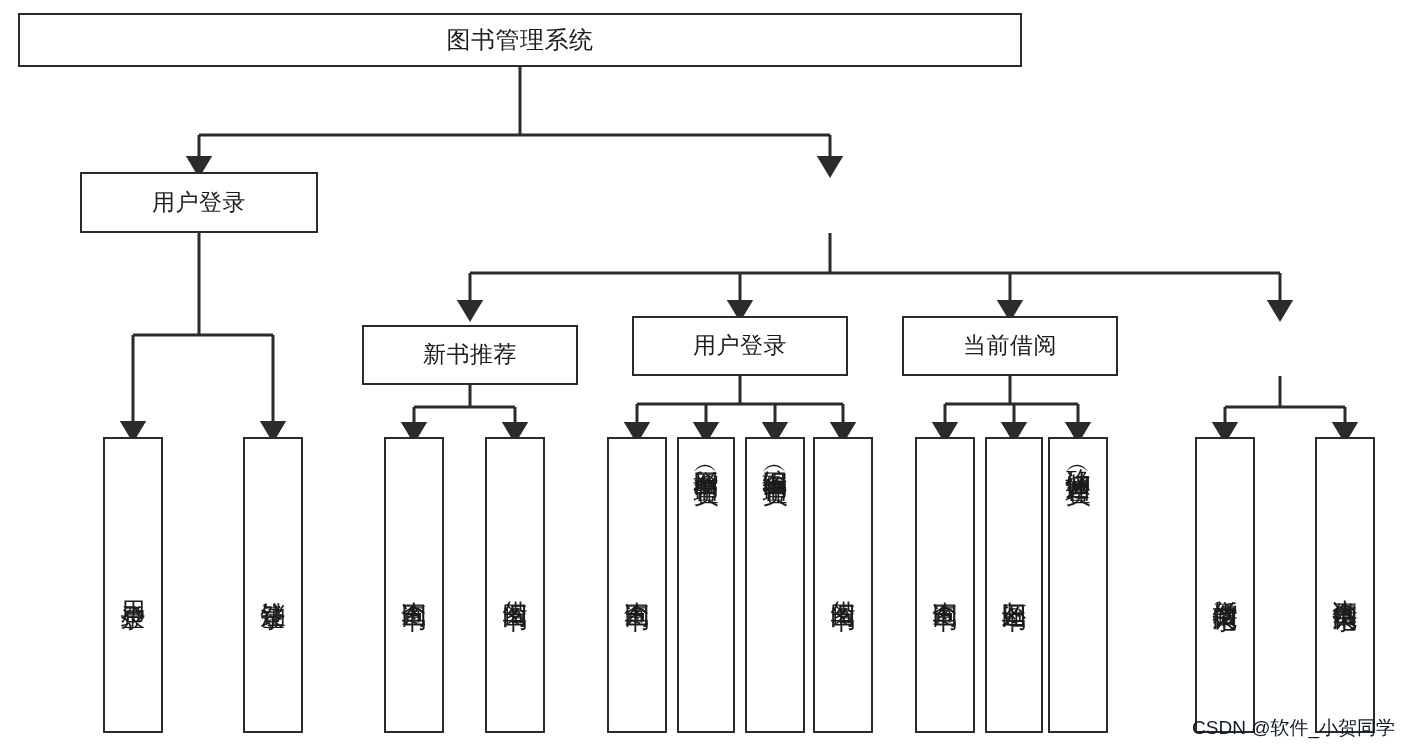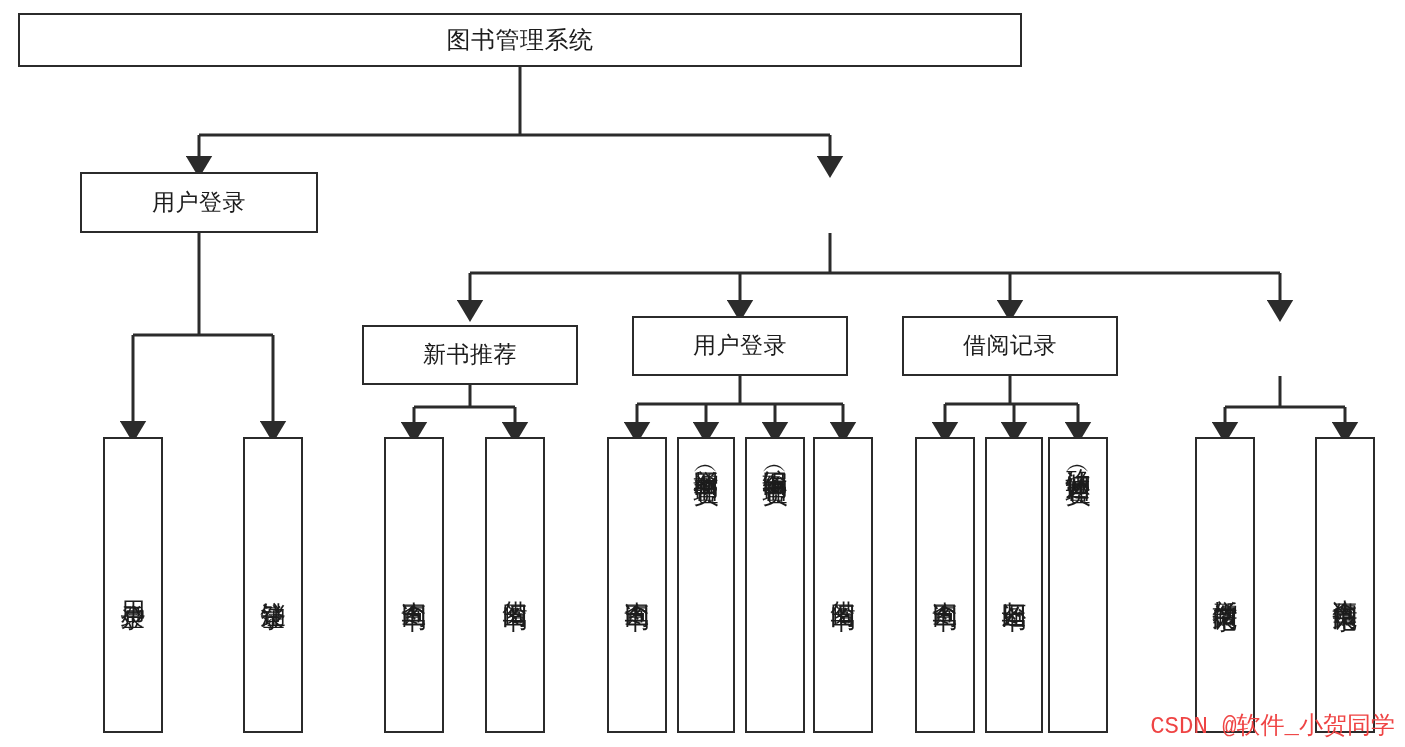--- a/index.html
+++ b/index.html
@@ -65,25 +65,25 @@
     margin: 0 auto;
   }
   .node.vert.centered {
     align-items: center;
     padding-top: 0;
   }
   #watermark {
     position: absolute;
     right: 10px;
     bottom: 6px;
-    font-size: 24px;
-    color: #ef4444;
+    font-size: 19px;
+    color: #0f172a;
     z-index: 5;
     white-space: nowrap;
-    font-family: Liberation Mono, monospace;
+    font-family: Liberation Sans, sans-serif;
   }
 </style>
 </head>
 <body>
 
 <div id="diagram-root">
 
   <svg id="edge-layer" viewBox="0 0 1405 747" xmlns="http://www.w3.org/2000/svg">
     <defs>
       <marker id="arrow" markerWidth="9" markerHeight="9" refX="1.5" refY="4.5" orient="auto" markerUnits="strokeWidth">
@@ -145,21 +145,21 @@
 
   <div class="node horiz" style="left:362px; top:316px; width:216px; height:60px;margin-top:9px;">
     <span class="node-label">新书推荐</span>
   </div>
 
   <div class="node horiz" style="left:632px; top:316px; width:216px; height:60px;">
     <span class="node-label">用户登录</span>
   </div>
 
   <div class="node horiz" style="left:902px; top:316px; width:216px; height:60px;">
-    <span class="node-label">借阅记录</span>
+    <span class="node-label">当前借阅</span>
   </div>
 
 
   <div class="node vert centered" style="left:103px; top:437px; width:60px; height:296px;">
     <span class="node-label">用户登录</span>
   </div>
 
   <div class="node vert centered" style="left:243px; top:437px; width:60px; height:296px;">
     <span class="node-label">注销登录</span>
   </div>

